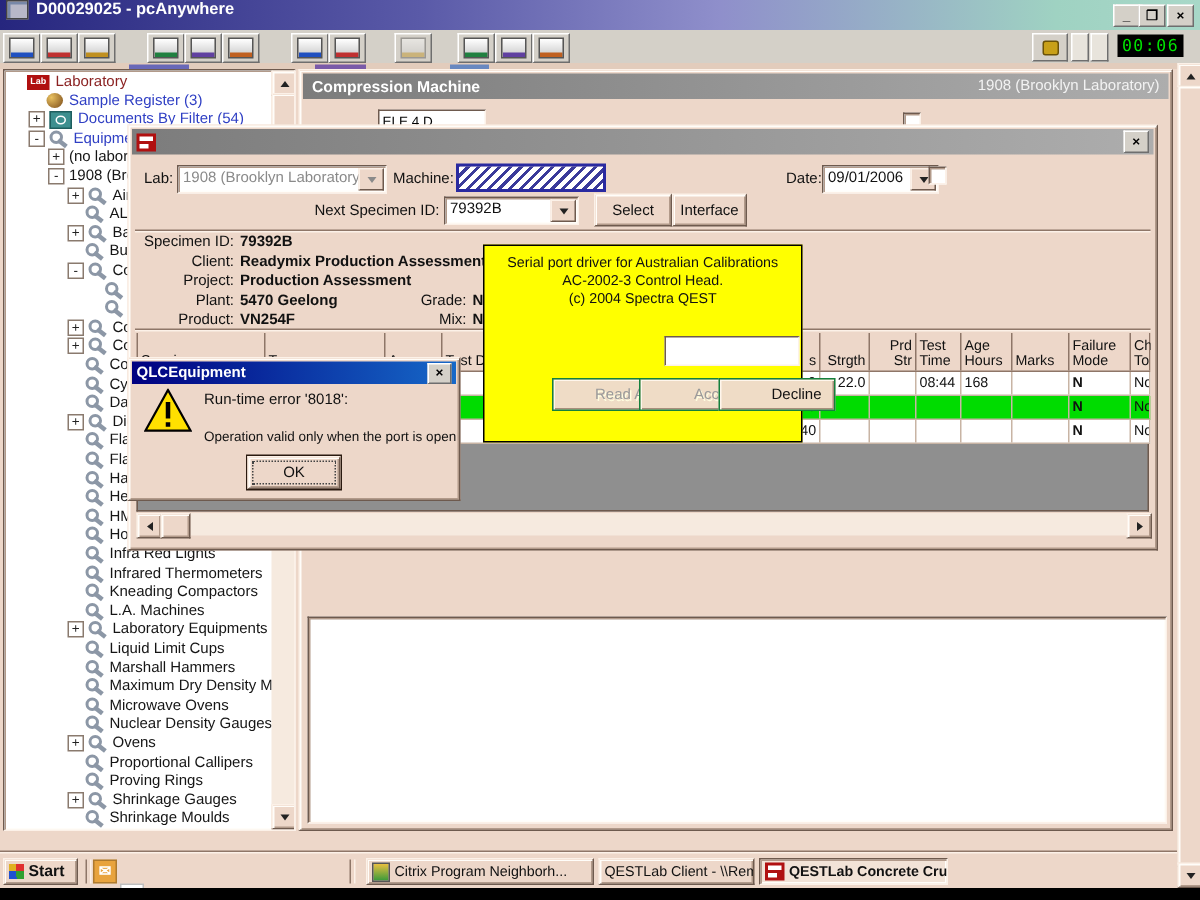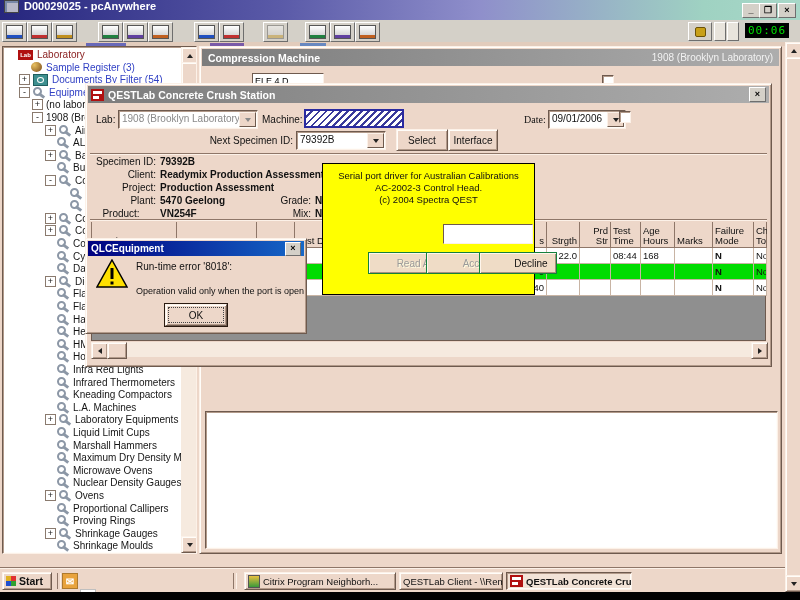--- a/index.html
+++ b/index.html
@@ -354,34 +354,33 @@
 
       <input class="abs s1 whitebox" style="left: 52px; top: 26px; width: 66px; height: 13px; font-size: 9px; border-width: 1px; padding: 0px 2px; font-family: &quot;Liberation Sans&quot;, sans-serif;" readonly="" value="ELE 4 D">
       <div class="abs cbox" style="left:402px;top:28px;"></div>
 
       <div class="abs s2 whitebox" style="left:5px;top:364px;width:571px;height:136px;"></div>
     </div>
 
     <div class="abs r2" style="left:85px;top:41px;width:685px;height:282px;z-index:5;">
       <div class="abs titlebar-inactive" style="left:2px;top:2px;right:2px;height:17px;display:flex;align-items:center;padding:0 3px;box-sizing:border-box;">
         <div class="qest-mini" style="margin-right:4px;"></div>
-        <span style="font-size:10.5px;">QESTLab Concrete Crush Station</span>
         <div class="gr xbtn" style="margin-left:auto;">×</div>
       </div>
 
       <span class="abs" style="left:10px;top:30px;">Lab:</span>
       <div class="abs s2 whitebox" style="left:32px;top:26px;width:138px;height:17px;">
         <span style="position:absolute;left:3px;top:2px;color:#8A8A8A;font-size:10px;white-space:nowrap;">1908 (Brooklyn Laboratory)</span>
         <div class="combo-btn r1">
             <div class="arrd" style="border-top-color:#8A8A8A;"></div>
           </div>
       </div>
       <span class="abs" style="left:176px;top:30px;">Machine:</span>
       <div class="abs hatch" style="left:218px;top:25px;width:96px;height:15px;"></div>
-      <span class="abs" style="left:438px;top:30px;font-family:Liberation Serif, serif;">Date:</span>
+      <span class="abs" style="left:438px;top:30px;">Date:</span>
       <div class="abs s2 whitebox" style="left:462px;top:26px;width:76px;height:17px;">
         <span style="position:absolute;left:3px;top:2px;font-size:10px;">09/01/2006</span>
         <div class="combo-btn r1">
             <div class="arrd"></div>
           </div>
       </div>
       <div class="abs cbox" style="left:533px;top:27px;"></div>
 
       <span class="abs" style="left:112px;top:51px;width:95px;text-align:right;">Next Specimen ID:</span>
       <div class="abs s2 whitebox" style="left:210px;top:47px;width:88px;height:17px;">
@@ -399,21 +398,21 @@
         <span class="abs" style="left:0;top:0;width:70px;text-align:right;">Specimen ID:</span>
         <b class="abs" style="left:74px;top:0;">79392B</b>
         <span class="abs" style="left:0;top:13px;width:70px;text-align:right;">Client:</span>
         <b class="abs" style="left:74px;top:13px;white-space:nowrap;">Readymix Production Assessment</b>
         <span class="abs" style="left:0;top:26px;width:70px;text-align:right;">Project:</span>
         <b class="abs" style="left:74px;top:26px;">Production Assessment</b>
         <span class="abs" style="left:0;top:39px;width:70px;text-align:right;">Plant:</span>
         <b class="abs" style="left:74px;top:39px;">5470 Geelong</b>
         <span class="abs" style="left:150px;top:39px;width:75px;text-align:right;">Grade:</span>
         <b class="abs" style="left:229px;top:39px;">N25</b>
-        <span class="abs" style="left:0;top:52px;width:70px;text-align:center;">Product:</span>
+        <span class="abs" style="left:0;top:52px;width:70px;text-align:right;">Product:</span>
         <b class="abs" style="left:74px;top:52px;">VN254F</b>
         <span class="abs" style="left:150px;top:52px;width:75px;text-align:right;">Mix:</span>
         <b class="abs" style="left:229px;top:52px;">N254</b>
       </div>
 
       <div class="abs groove" style="left:4px;top:135px;width:677px;"></div>
 
       <div class="abs" style="left:5px;top:138px;width:675px;height:74px;overflow:hidden;border-left:1px solid #8E7668;">
         <div id="tbl-head" class="abs" style="left:0;top:0;width:675px;height:26px;border-bottom:1px solid #8E7668;box-sizing:border-box;">
             <div class="th" style="left: 0px; width: 85px; text-align: left;">

